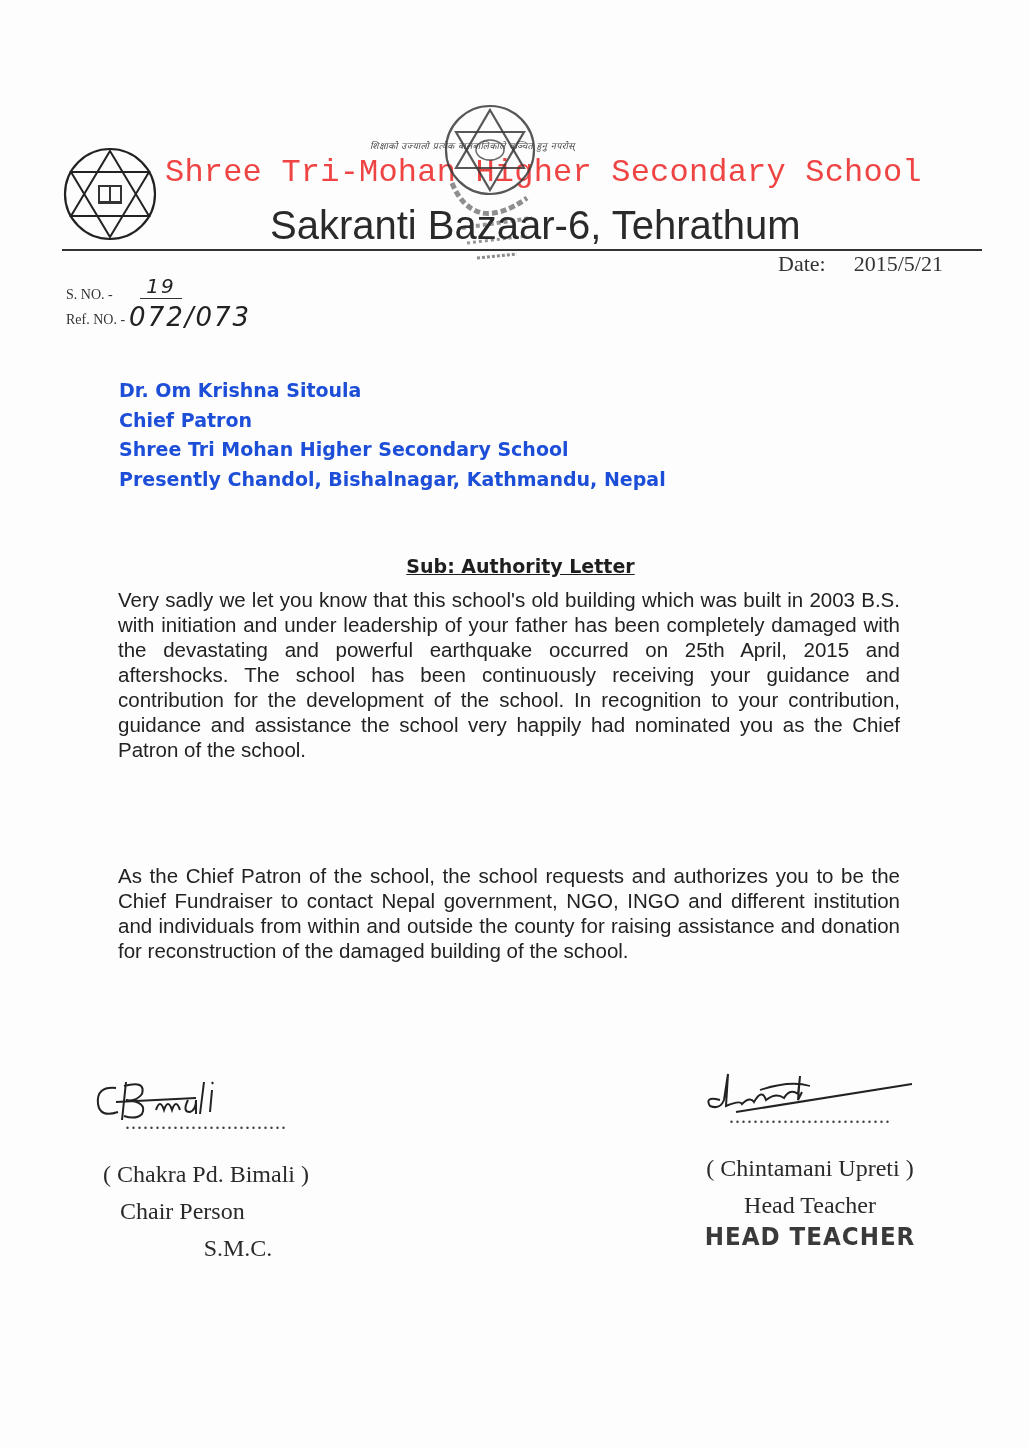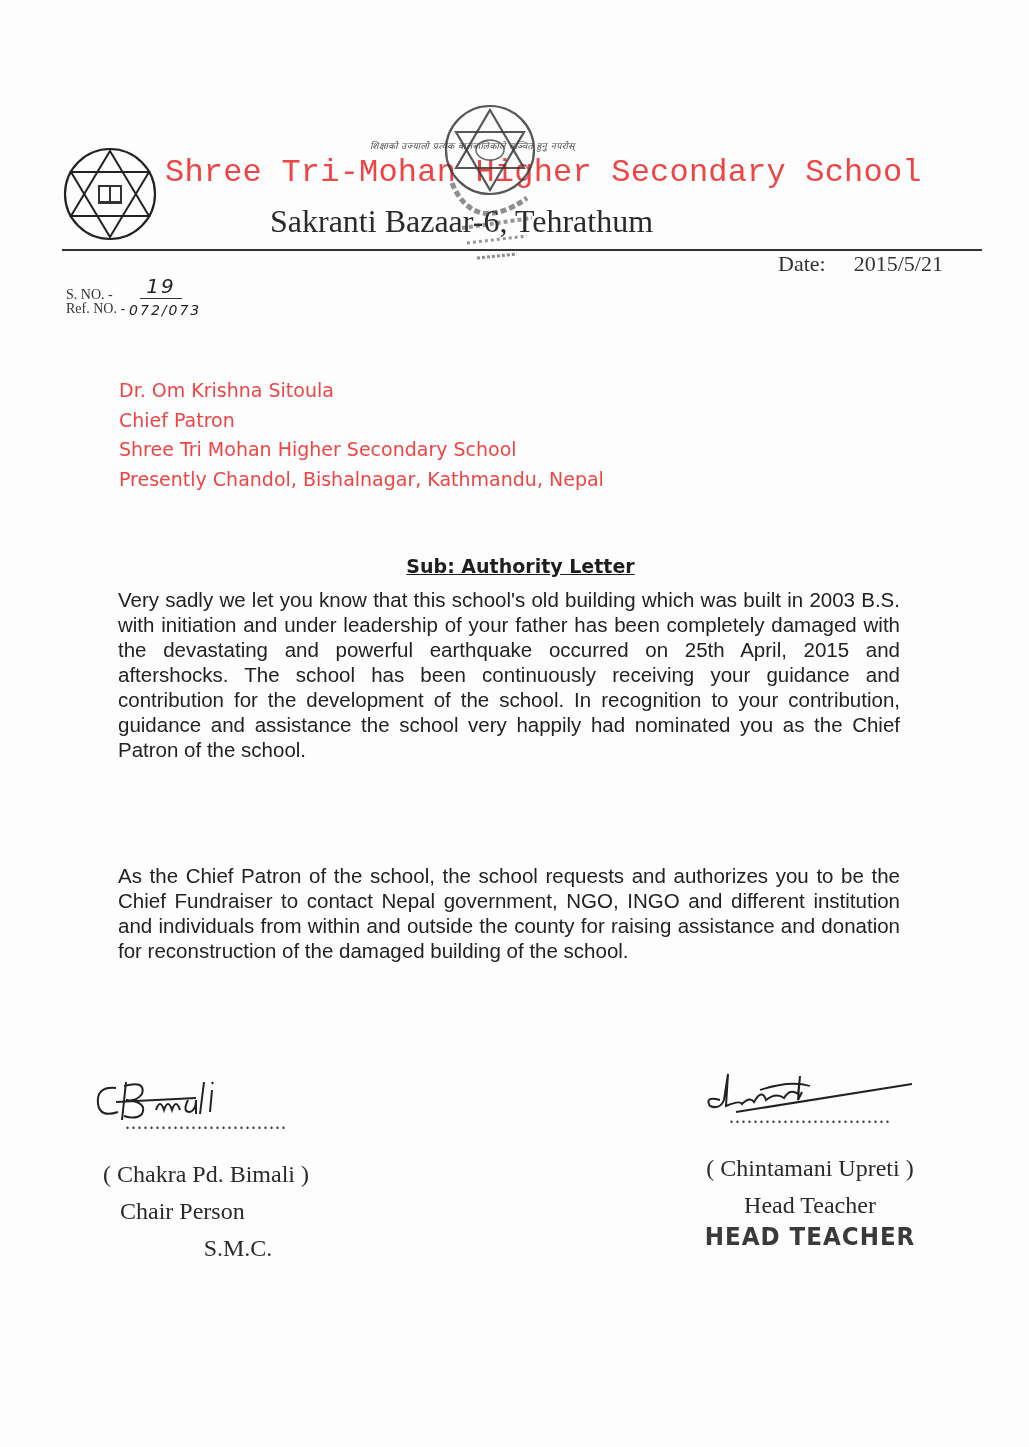--- a/index.html
+++ b/index.html
@@ -14,21 +14,21 @@
 
     
     .emblem { position: absolute; left: 62px; top: 146px; width: 96px; height: 96px; }
     .title-line1 {
       position: absolute; left: 165px; top: 154px;
       font-family: Liberation Mono, monospace; font-size: 32px; color: #ef4444;
       white-space: nowrap; letter-spacing: 0.2px;
     }
     .title-line2 {
       position: absolute; left: 270px; top: 203px;
-      font-family: Liberation Serif, serif; font-size: 32px; color: #2a2a2a;
+      font-family: Liberation Sans, sans-serif; font-size: 40px; color: #2a2a2a;
       white-space: nowrap;
     }
     .motto {
       position: absolute; left: 370px; top: 139px;
       font-family: "DejaVu Sans", sans-serif; font-size: 9px; font-style: italic; color: #444;
       white-space: nowrap; letter-spacing: 0.5px;
     }
     .header-rule {
       position: absolute; left: 62px; top: 249px; width: 920px; height: 0;
       border-top: 2px solid #333;
@@ -43,31 +43,31 @@
     .stamp { position: absolute; left: 432px; top: 88px; width: 120px; height: 190px; }
 
     
     .ref {
       position: absolute; left: 66px; font-family: "Liberation Serif", serif;
       font-size: 14px; color: #333; white-space: nowrap;
     }
     .ref.sno { top: 280px; }
     .ref.refno { top: 300px; }
     .handwritten {
-      font-family: "DejaVu Sans", sans-serif; font-style: italic; font-size: 14px;
+      font-family: "DejaVu Sans", sans-serif; font-style: italic; font-size: 26px;
       color: #222; letter-spacing: 2px;
     }
     .sno .handwritten { display: inline-block; border-bottom: 1.5px solid #333; padding: 0 6px; margin-left: 24px; position: relative; top: -6px; font-size: 20px;}
     .refno .handwritten { margin-left: 4px; position: relative; top: 2px; }
 
     
     .recipient {
       position: absolute; left: 119px; top: 376px;
-      font-family: "DejaVu Sans", sans-serif; font-weight: normal; font-size: 19px;
-      line-height: 29.5px; color: #ef4444;
+      font-family: "DejaVu Sans", sans-serif; font-weight: bold; font-size: 19px;
+      line-height: 29.5px; color: #1d4ed8;
     }
     .recipient div { white-space: nowrap; }
 
     
     .subject {
       position: absolute; left: 0; right: 0; top: 555px; text-align: center;
       padding-left: 12px;
       font-family: "DejaVu Sans", sans-serif; font-weight: bold; font-size: 19px;
       text-decoration: underline; color: #1e1e1e;
     }

